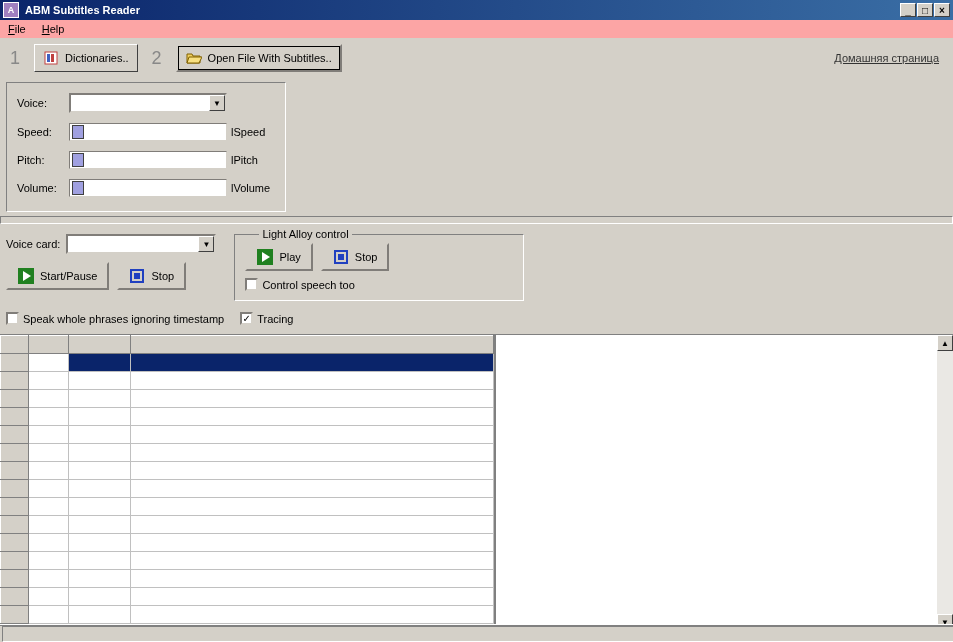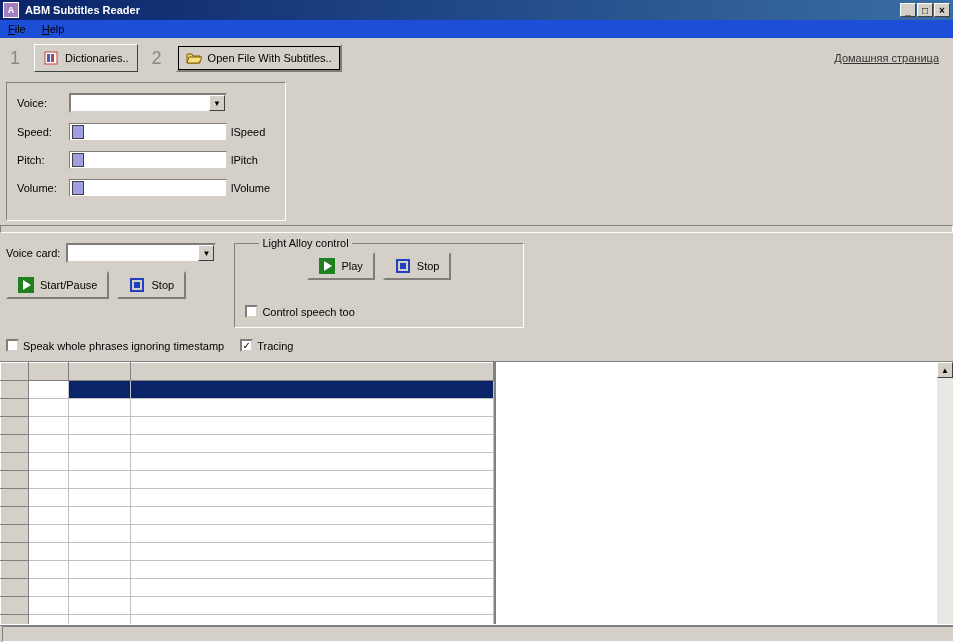--- a/index.html
+++ b/index.html
@@ -2,21 +2,21 @@
 <html><head>
 <meta charset="utf-8">
 <style>
 * { box-sizing: border-box; margin: 0; padding: 0; }
 body { font-family: Tahoma, Arial, sans-serif; font-size: 11px; background: #d4d0c8; overflow: hidden; width: 953px; height: 642px; }
 .titlebar { height: 20px; background: linear-gradient(to right, #0a246a, #3a6ea5); color: white; display: flex; align-items: center; padding: 0 3px; font-weight: bold; }
 .titlebar .icon { width: 16px; height: 16px; background: #a080c0; margin-right: 4px; border: 1px solid #fff; display: inline-flex; align-items: center; justify-content: center; font-size: 9px; }
 .titlebar .title { flex: 1; padding-left: 2px; }
 .win-btns { display: flex; gap: 1px; }
 .win-btn { width: 16px; height: 14px; background: #d4d0c8; border: 1px solid #fff; border-right-color:#404040; border-bottom-color:#404040; display: flex; align-items: center; justify-content: center; font-family: Arial; font-size: 10px; font-weight: bold; color: #000; cursor: pointer; }
-.menubar { background: #1d4ed8; padding: 2px 4px; display: flex; gap: 8px; }
+.menubar { background: #fca5a5; padding: 2px 4px; display: flex; gap: 8px; }
 .menu-item { padding: 1px 4px; cursor: pointer; }
 .menu-item u { text-decoration: underline; }
 .content { padding: 2px 6px; }
 .top-row { display: flex; align-items: center; gap: 10px; padding: 4px 0; }
 .step-num { font-size: 18px; color: #888; font-family: Arial; padding: 0 4px;}
 .tb-btn { display: flex; align-items: center; border: 1px solid #808080; background: #d4d0c8; padding: 4px 8px; cursor: pointer; gap: 6px; height: 28px; }
 .tb-btn.raised { border-top-color:#fff; border-left-color:#fff; border-right-color:#404040; border-bottom-color:#404040; }
 .tb-btn.highlighted { border: 2px outset #d4d0c8; box-shadow: inset 0 0 0 1px #000; }
 .tb-btn .icn { width: 16px; height: 16px; display:inline-flex; align-items:center; justify-content:center; }
 .link-right { margin-left:auto; color:#333; text-decoration:underline; cursor:pointer; padding-right:8px;}
@@ -123,21 +123,21 @@
           </div>
         <span class="suffix">lSpeed</span>
       </div>
       <div class="voice-row">
         <label>Pitch:</label>
         <div class="slider">
             <div class="slider-thumb"></div>
           </div>
         <span class="suffix">lPitch</span>
       </div>
-      <div class="voice-row" style="margin-bottom:13px">
+      <div class="voice-row" style="margin-bottom:4px">
         <label>Volume:</label>
         <div class="slider">
             <div class="slider-thumb"></div>
           </div>
         <span class="suffix">lVolume</span>
       </div>
     </div>
 
   </div>
 
@@ -168,21 +168,21 @@
                 <rect x="5" y="5" width="6" height="6" fill="#2040c0"></rect>
               </svg>
             </span>
           <span>Stop</span>
         </div>
       </div>
     </div>
 
     <div class="fieldset" style="flex:none; width:290px;">
       <span class="fieldset-legend">Light Alloy control</span>
-      <div class="play-btns" style="margin-bottom:22px;justify-content:center;">
+      <div class="play-btns" style="margin-bottom:4px;">
         <div class="icon-btn">
           <span>
               <svg width="16" height="16">
                 <rect width="16" height="16" fill="#208020"></rect>
                 <path d="M5 3 L13 8 L5 13 Z" fill="#fff"></path>
               </svg>
             </span>
           <span>Play</span>
         </div>
         <div class="icon-btn">

